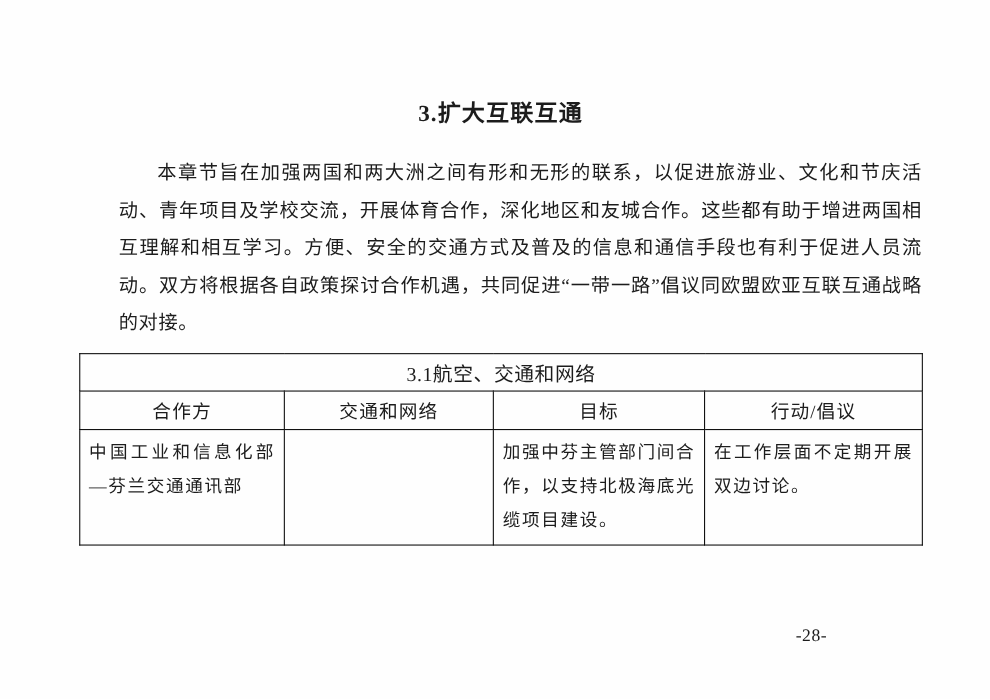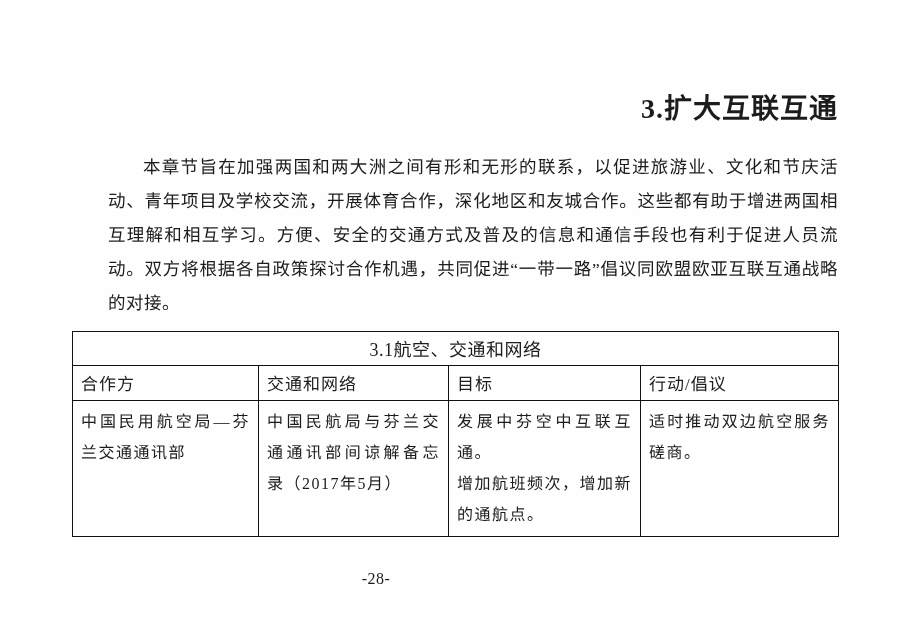--- a/index.html
+++ b/index.html
@@ -13,22 +13,22 @@
     overflow: hidden;
   }
   .page {
     position: absolute;
     left: 0; top: 0;
     width: 900px; height: 636px;
     background: #fefefe;
     padding: 86px 62px 0 72px;
   }
   .doc-title {
-    text-align: right;
-    font-size: 28px;
+    text-align: center;
+    font-size: 21px;
     font-weight: bold;
     letter-spacing: 1px;
     margin-bottom: 24px;
   }
   .intro {
     font-size: 17.5px;
     line-height: 34px;
     text-align: justify;
     text-indent: 2em;
     letter-spacing: 0.5px;
@@ -47,21 +47,21 @@
     vertical-align: top;
   }
   .tbl-title {
     text-align: center;
     font-size: 18px;
     font-weight: bold;
     padding: 3px 0 4px 0;
     letter-spacing: 0.5px;
   }
   .col-head {
-    text-align: left;
+    text-align: center;
     font-size: 17px;
     font-weight: bold;
     padding: 4px 8px 5px 8px;
     letter-spacing: 1px;
   }
   .cell {
     font-size: 16px;
     line-height: 31px;
     padding: 5px 8px 6px 8px;
     text-align: justify;
@@ -70,21 +70,21 @@
   }
   .c1 { width: 186px; }
   .c2 { width: 190px; }
   .c3 { width: 192px; }
   .c4 { width: 198px; }
   .footer {
     position: absolute;
     left: 0;
     bottom: 48px;
     width: 752px;
-    text-align: center;
+    text-align: right;
     font-size: 16px;
     letter-spacing: 0.5px;
   }
 </style>
 </head>
 <body>
 
 <div class="page">
 
   <h1 class="doc-title">3.扩大互联互通</h1>
@@ -102,24 +102,23 @@
       <tr>
         <td class="tbl-title" colspan="4">3.1航空、交通和网络</td>
       </tr>
       <tr>
         <th class="col-head">合作方</th>
         <th class="col-head">交通和网络</th>
         <th class="col-head">目标</th>
         <th class="col-head">行动/倡议</th>
       </tr>
       <tr>
-        <td class="cell">中国民用航空局—芬兰交通通讯部</td>
-        <td class="cell">中国民航局与芬兰交通通讯部间谅解备忘录（2017年5月）</td>
-        <td class="cell">发展中芬空中互联互通。
-增加航班频次，增加新的通航点。</td>
-        <td class="cell">适时推动双边航空服务磋商。</td>
+        <td class="cell">中国工业和信息化部—芬兰交通通讯部</td>
+        <td class="cell"></td>
+        <td class="cell">加强中芬主管部门间合作，以支持北极海底光缆项目建设。</td>
+        <td class="cell">在工作层面不定期开展双边讨论。</td>
       </tr>
     </tbody>
   </table>
 
   <div class="footer">-28-</div>
 
 </div>
 
 </body></html>

